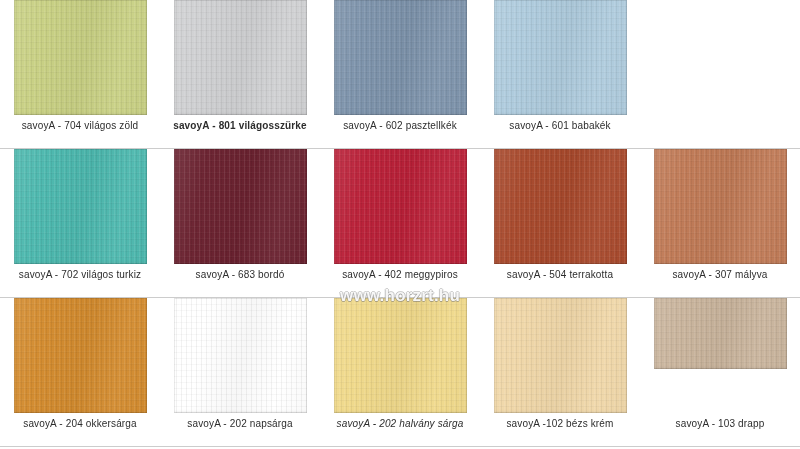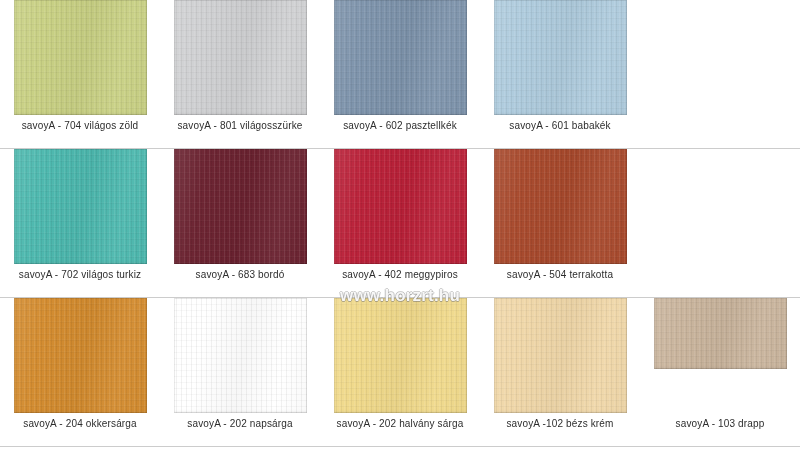--- a/index.html
+++ b/index.html
@@ -151,21 +151,21 @@
           <div class="edge"></div>
         </div>
         <div class="caption" style="color: rgb(45, 45, 45);">savoyA - 704 világos zöld</div>
       </div>
       <div class="cell">
         <div class="swatch" style="background-color: rgb(207, 208, 210);">
           <div class="weave"></div>
           <div class="sheen"></div>
           <div class="edge"></div>
         </div>
-        <div class="caption" style="color: rgb(45, 45, 45);">savoyA - 801 világosszürke</div>
+        <div class="caption" style="color: rgb(45, 45, 45); font-weight: bold;">savoyA - 801 világosszürke</div>
       </div>
       <div class="cell">
         <div class="swatch" style="background-color: rgb(125, 147, 171);">
           <div class="weave"></div>
           <div class="sheen"></div>
           <div class="edge"></div>
         </div>
         <div class="caption" style="color: rgb(45, 45, 45);">savoyA - 602 pasztellkék</div>
       </div>
       <div class="cell">
@@ -206,20 +206,28 @@
         <div class="caption" style="color: rgb(45, 45, 45);">savoyA - 402 meggypiros</div>
       </div>
       <div class="cell">
         <div class="swatch" style="background-color: rgb(168, 73, 44);">
           <div class="weave"></div>
           <div class="sheen"></div>
           <div class="edge"></div>
         </div>
         <div class="caption" style="color: rgb(45, 45, 45);">savoyA - 504 terrakotta</div>
       </div>
+      <div class="cell">
+        <div class="swatch" style="background-color: rgb(192, 122, 86);">
+          <div class="weave"></div>
+          <div class="sheen"></div>
+          <div class="edge"></div>
+        </div>
+        <div class="caption" style="color: rgb(45, 45, 45);">savoyA - 307 mályva</div>
+      </div>
     </div>
   </div>
 
   <div class="swatch-row">
     <div class="row-inner">
       <div class="cell">
         <div class="swatch" style="background-color: rgb(211, 139, 46);">
           <div class="weave"></div>
           <div class="sheen"></div>
           <div class="edge"></div>
@@ -233,21 +241,21 @@
           <div class="edge"></div>
         </div>
         <div class="caption" style="color: rgb(45, 45, 45);">savoyA - 202 napsárga</div>
       </div>
       <div class="cell">
         <div class="swatch" style="background-color: rgb(240, 217, 138);">
           <div class="weave"></div>
           <div class="sheen"></div>
           <div class="edge"></div>
         </div>
-        <div class="caption" style="color: rgb(45, 45, 45);">savoyA - 202 halvány sárga</div>
+        <div class="caption" style="color: rgb(45, 45, 45); font-style: italic;">savoyA - 202 halvány sárga</div>
       </div>
       <div class="cell">
         <div class="swatch" style="background-color: rgb(240, 215, 168);">
           <div class="weave"></div>
           <div class="sheen"></div>
           <div class="edge"></div>
         </div>
         <div class="caption" style="color: rgb(45, 45, 45);">savoyA -102 bézs krém</div>
       </div>
       <div class="cell">

